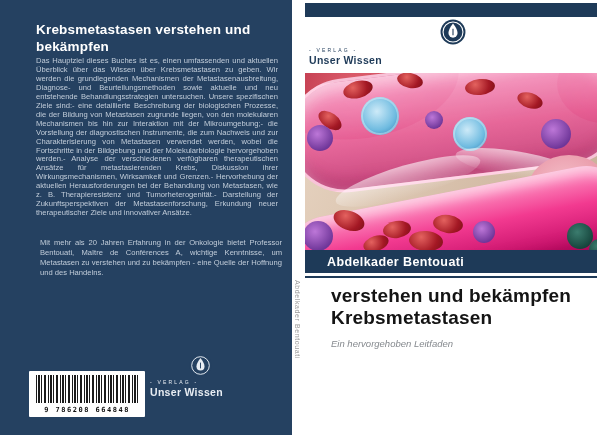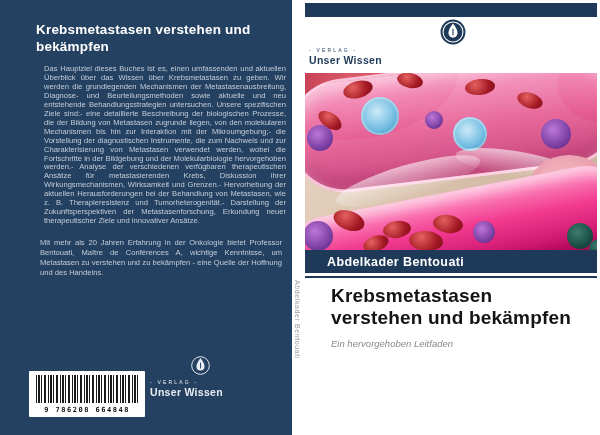--- a/index.html
+++ b/index.html
@@ -3,21 +3,21 @@
 <meta charset="utf-8">
 <style>
   html,body{margin:0;padding:0;background:#fff;}
   .stage{position:relative;width:600px;height:435px;overflow:hidden;
          font-family:"Liberation Sans",sans-serif;background:#737373;}
 
   
   .back-panel{position:absolute;left:0;top:0;width:292px;height:435px;background:#254161;}
   .back-title{position:absolute;left:36px;top:22px;width:238px;margin:0;
               color:#fff;font-size:13.5px;font-weight:bold;line-height:1.25;letter-spacing:.2px;}
-  .back-p1{position:absolute;left:36px;top:57px;width:242px;margin:8px;
+  .back-p1{position:absolute;left:36px;top:57px;width:242px;margin:0;
            color:#c2cdda;font-size:7.6px;line-height:1.18;text-align:justify;}
   .back-p2{position:absolute;left:28px;top:226px;width:242px;margin:12px;
            color:#c2cdda;font-size:7.6px;line-height:1.3;text-align:justify;}
 
   .barcode-box{position:absolute;left:29px;top:371px;width:116px;height:46px;background:#fff;border-radius:1px;font-weight:bold;}
   .barcode-bars{position:absolute;left:7px;right:7px;top:4px;height:28px;
     background:repeating-linear-gradient(90deg,
       #1a1a1a 0 1px,#fff 1px 2.5px,#1a1a1a 2.5px 4.5px,#fff 4.5px 5.5px,
       #1a1a1a 5.5px 6.5px,#fff 6.5px 8px,#1a1a1a 8px 10px,#fff 10px 12px);}
   .barcode-num{position:absolute;left:0;right:0;bottom:3px;text-align:center;
@@ -151,18 +151,18 @@
       <div class="tc" style="left:262px;top:150px;width:26px;height:26px;"></div>
       <div class="tc" style="left:284px;top:166px;width:20px;height:20px;"></div>
     </div>
 
     <div class="author-band">
       <span>Abdelkader Bentouati</span>
     </div>
     <div class="cover-rule"></div>
 
     <div class="title-block">
+      <div class="cover-title">verstehen und bekämpfen</div>
       <div class="cover-title">Krebsmetastasen</div>
-      <div class="cover-title">verstehen und bekämpfen</div>
       <div class="cover-subtitle">Ein hervorgehoben Leitfaden</div>
     </div>
   </div>
 </div>
 
 </body></html>

